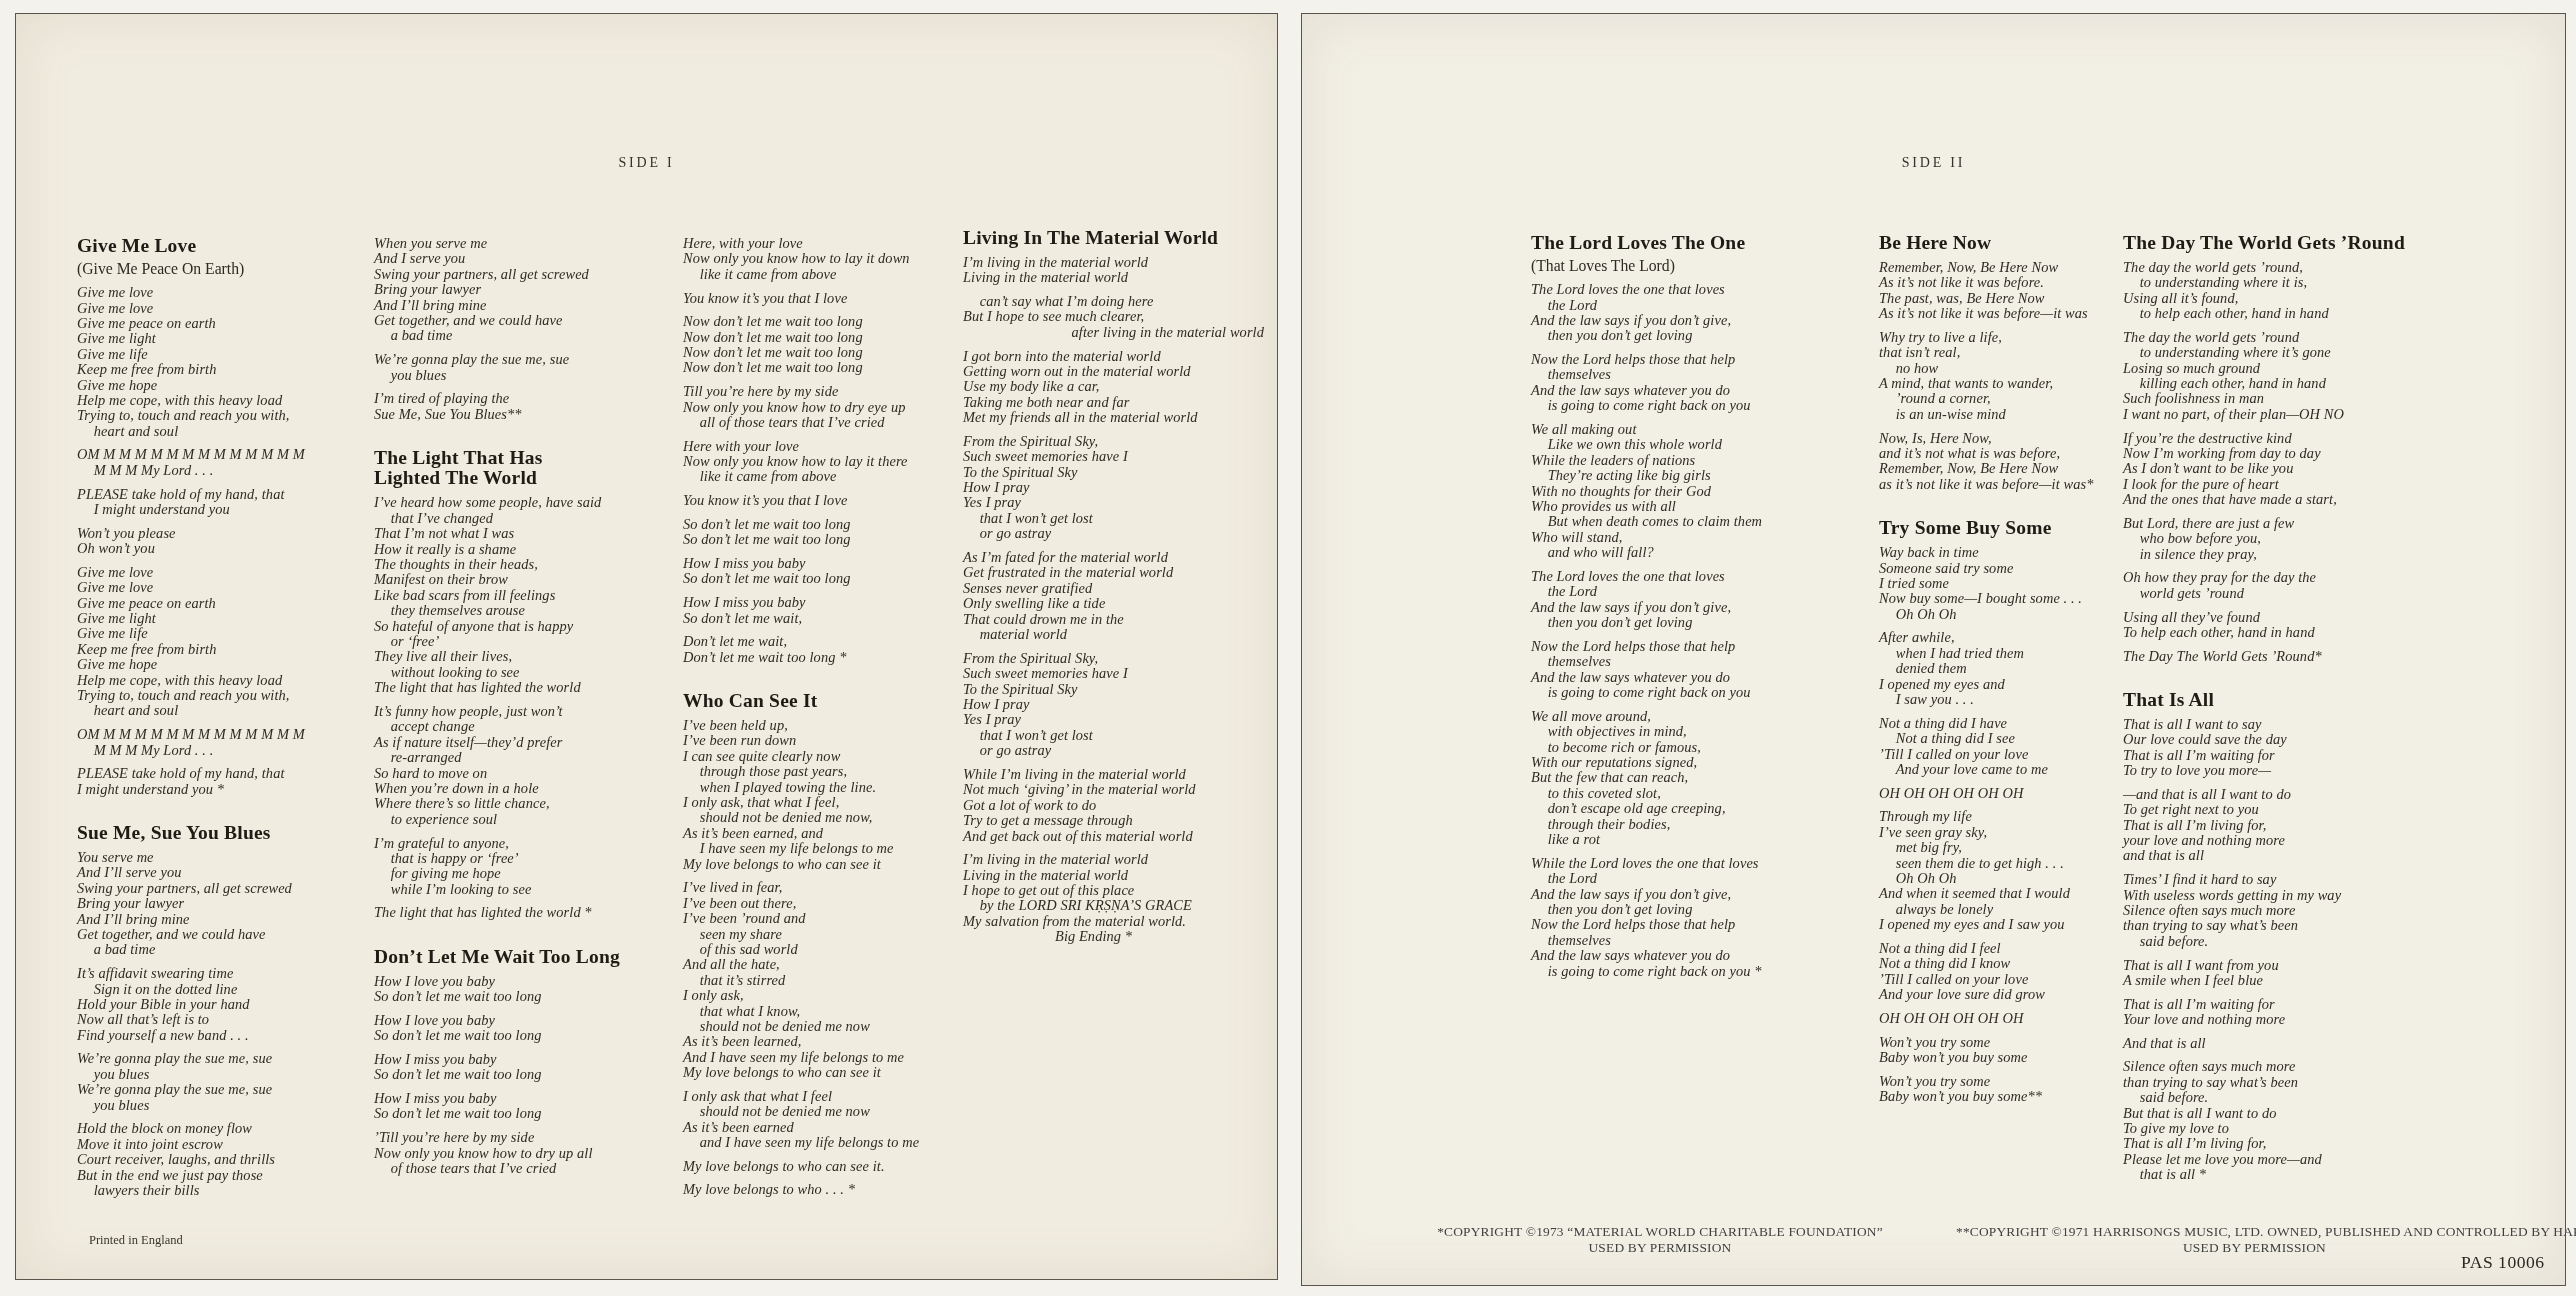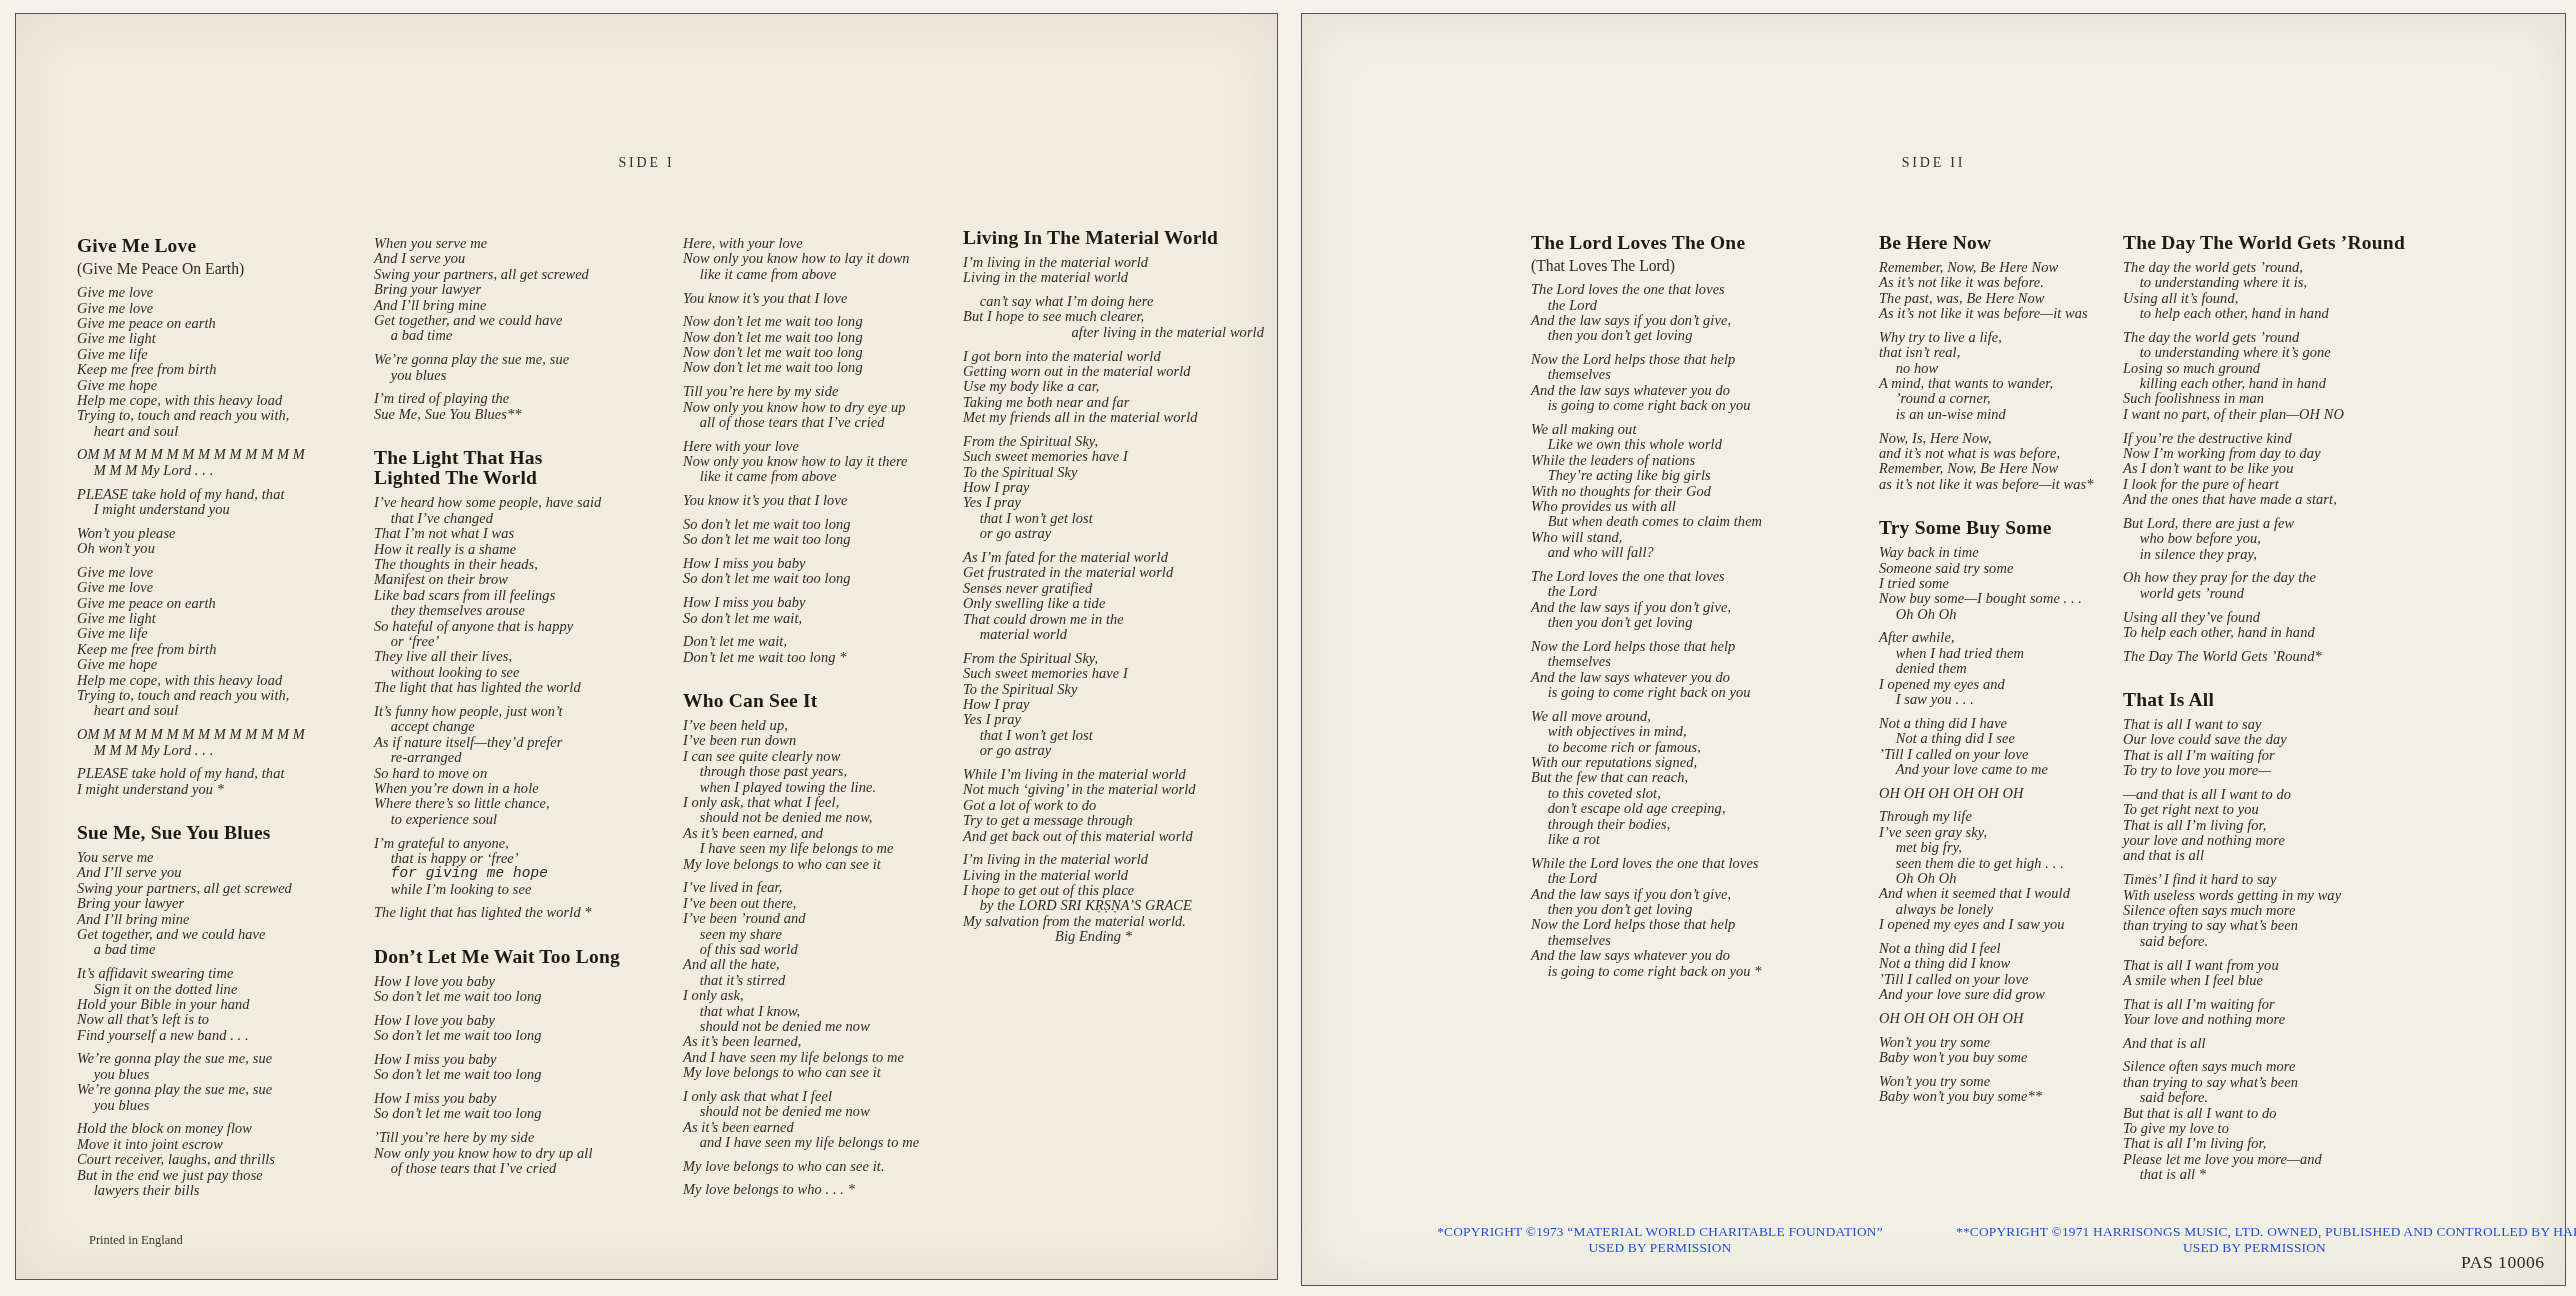--- a/index.html
+++ b/index.html
@@ -34,21 +34,21 @@
     white-space:nowrap;
   }
   .printed-note{
     position:absolute;left:73px;bottom:31.5px;font-size:12.5px;
     font-style:normal;color:#3a372f;
   }
   .footnotes{
     position:absolute;left:75px;top:1210px;width:1176px;
     display:flex;gap:13px;font-style:normal;
   }
-  .footnote{text-align:center;font-size:13.4px;line-height:15.7px;letter-spacing:0.2px;color:#1d4ed8;}
+  .footnote{text-align:center;font-size:13.4px;line-height:15.7px;letter-spacing:0.2px;color:#404040;}
   .footnote .fn1{white-space:nowrap;}
   .footnote:nth-child(1){width:567px;}
   .footnote:nth-child(2){width:597px;}
   .catalog{
     position:absolute;right:20.4px;top:1238px;font-size:17.6px;
     font-style:normal;letter-spacing:0.5px;color:#2b2820;
   }
 </style>
 </head>
 <body>
@@ -188,21 +188,21 @@
             <div class="line">As if nature itself—they’d prefer</div>
             <div class="line" style="padding-left: 16.7px;">re-arranged</div>
             <div class="line">So hard to move on</div>
             <div class="line">When you’re down in a hole</div>
             <div class="line">Where there’s so little chance,</div>
             <div class="line" style="padding-left: 16.7px;">to experience soul</div>
           </div>
           <div class="stanza">
             <div class="line">I’m grateful to anyone,</div>
             <div class="line" style="padding-left: 16.7px;">that is happy or ‘free’</div>
-            <div class="line" style="padding-left: 16.7px; font-family: Liberation Mono, monospace;">for giving me hope</div>
+            <div class="line" style="padding-left: 16.7px;">for giving me hope</div>
             <div class="line" style="padding-left: 16.7px;">while I’m looking to see</div>
           </div>
           <div class="stanza">
             <div class="line">The light that has lighted the world *</div>
           </div>
         </div>
         <div class="song">
           <div class="song-title">
             <div>Don’t Let Me Wait Too Long</div>
           </div>

